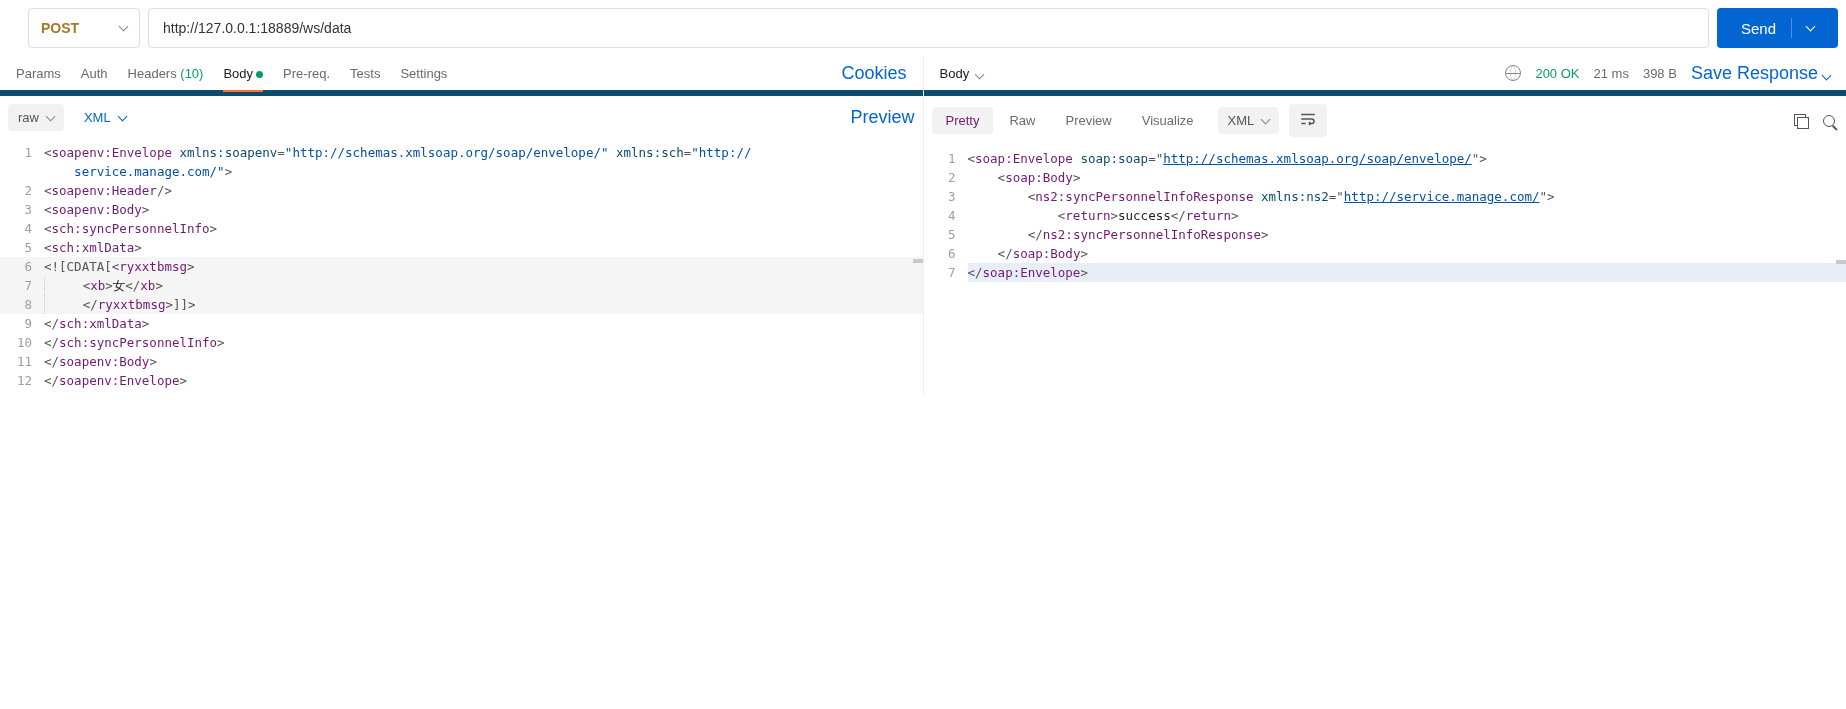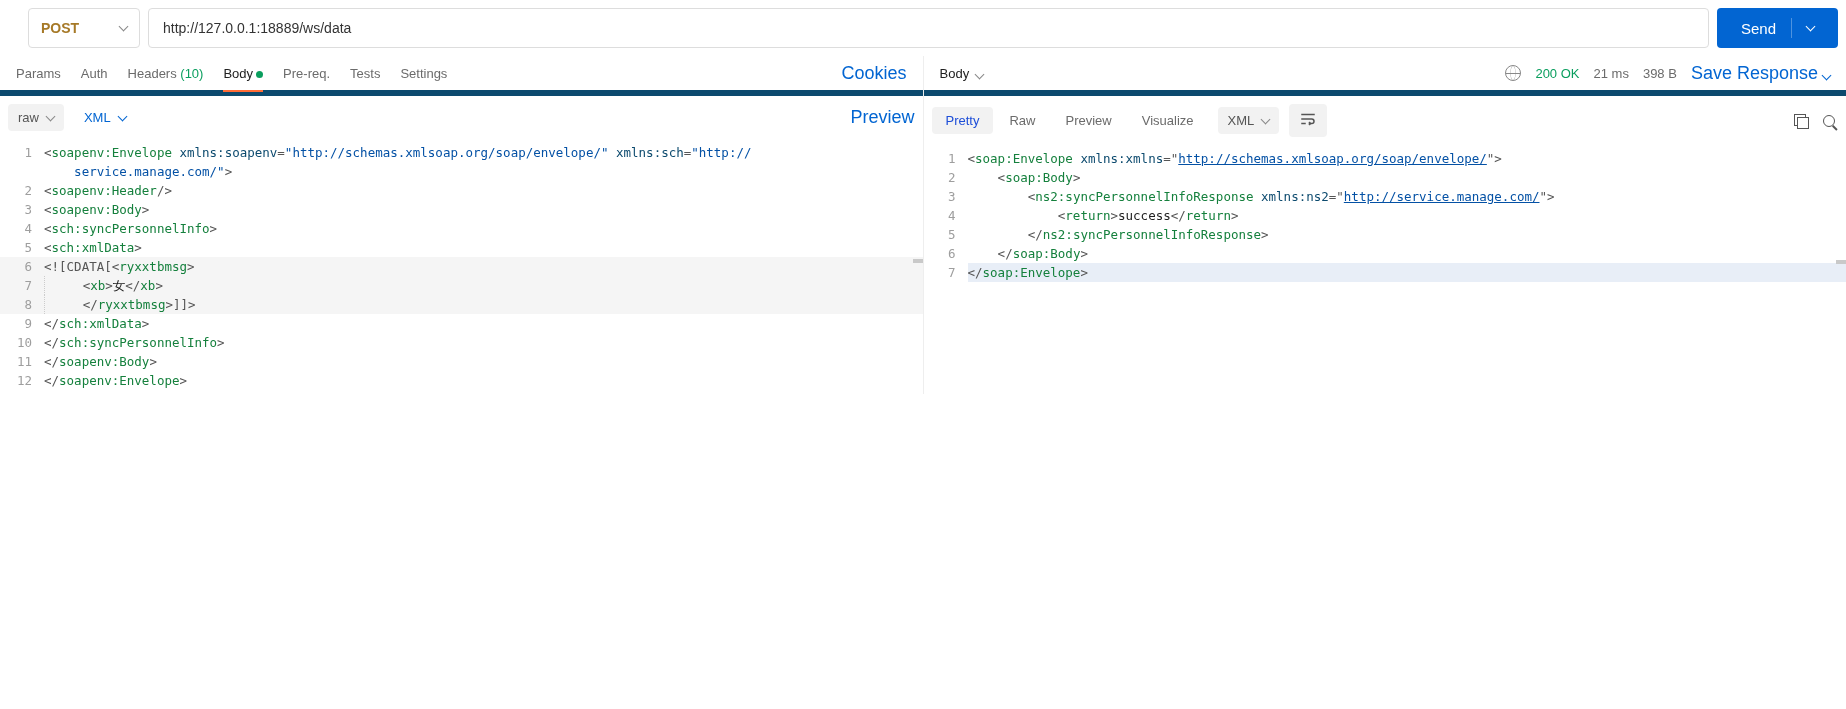--- a/index.html
+++ b/index.html
@@ -33,40 +33,40 @@
   .blue { color:#0265D2; }
   
   .resp-status { display:flex; align-items:center; gap:14px; font-size:13px; color:#6b6b6b; }
   .resp-status .ok { color:#0A9E5E; }
   .globe { width:16px; height:16px; border:1.5px solid #888; border-radius:50%; position:relative; }
   .globe::before { content:""; position:absolute; inset:0; border-left:1.5px solid #888; border-right:1.5px solid #888; border-radius:50%; transform:scaleX(0.4); }
   .globe::after { content:""; position:absolute; left:0; right:0; top:50%; border-top:1.5px solid #888; }
 
   .resp-tabs { display:flex; gap: 2px; }
   .resp-tab { padding: 6px 14px; color:#6b6b6b; cursor:pointer; border-radius:4px; font-size:13px; }
-  .resp-tab.active { background:#f2f2f2; color:#1d4ed8;text-align:center; }
+  .resp-tab.active { background:#f2f2f2; color:#701a75;text-align:center; }
   
   .iconbtn { width:18px; height:18px; display:flex; align-items:center; justify-content:center; color:#555; cursor:pointer; }
   .copy-icon { width:14px; height:14px; position:relative; }
   .copy-icon::before { content:""; position:absolute; width:10px; height:10px; border:1.5px solid #555; top:0; left:0; background:#fff; }
   .copy-icon::after { content:""; position:absolute; width:10px; height:10px; border:1.5px solid #555; top:3px; left:3px; background:#fff; }
   .search-icon { width:12px; height:12px; border:1.5px solid #555; border-radius:50%; position:relative; }
   .search-icon::after { content:""; position:absolute; width:6px; height:1.5px; background:#555; bottom:-3px; right:-4px; transform:rotate(45deg); }
   .wrap-icon svg { width:18px; height:18px; }
 
   .editor { font-family: Consolas, Monaco, monospace; font-size: 12.5px; line-height: 19px; padding: 4px 0; }
   .line { display:flex; }
   .gutter { width: 44px; text-align:right; padding-right: 12px; color:#9e9e9e; user-select:none; flex-shrink:0; }
   .code { flex:1; white-space: pre; padding-right: 8px; }
   .line.sel .code { background:#e8eef7; }
   .line.hl { background: #f5f5f5; }
   .indent-guide { border-left: 1px dotted #ccc; display:inline-block; height: 19px; vertical-align: top; }
   
   .pn { color:#555; } 
-  .tg { color:#15803d; } 
+  .tg { color:#701a75; } 
   .at { color:#0c4a6e; } 
   .st { color:#0451A5; } 
   .ln { color:#0451A5; text-decoration: underline; } 
   .tx { color:#212121; } 
   .cd { color:#555; } 
   
   .ov-tick { position:absolute; right:0; width:10px; height:4px; background:#c9c9c9; }
 </style>
 </head>
 <body>
@@ -213,21 +213,21 @@
           <span class="copy-icon"></span>
         </div>
       <div class="iconbtn">
           <span class="search-icon"></span>
         </div>
     </div>
     <div class="editor" id="resp-editor" style="position:relative">
        <div class="ov-tick" style="top:115px"></div>
     <div class="line">
           <div class="gutter">1</div>
-          <div class="code"><span class="pn">&lt;</span><span class="tg">soap:Envelope</span> <span class="at">xmlns:xmlns</span><span class="pn">=</span><span class="pn">"</span><span class="ln">http://schemas.xmlsoap.org/soap/envelope/</span><span class="pn">"</span><span class="pn">&gt;</span></div>
+          <div class="code"><span class="pn">&lt;</span><span class="tg">soap:Envelope</span> <span class="at">soap:soap</span><span class="pn">=</span><span class="pn">"</span><span class="ln">http://schemas.xmlsoap.org/soap/envelope/</span><span class="pn">"</span><span class="pn">&gt;</span></div>
         </div>
         <div class="line">
           <div class="gutter">2</div>
           <div class="code">    <span class="pn">&lt;</span><span class="tg">soap:Body</span><span class="pn">&gt;</span></div>
         </div>
         <div class="line">
           <div class="gutter">3</div>
           <div class="code">        <span class="pn">&lt;</span><span class="tg">ns2:syncPersonnelInfoResponse</span> <span class="at">xmlns:ns2</span><span class="pn">=</span><span class="pn">"</span><span class="ln">http://service.manage.com/</span><span class="pn">"</span><span class="pn">&gt;</span></div>
         </div>
         <div class="line">

